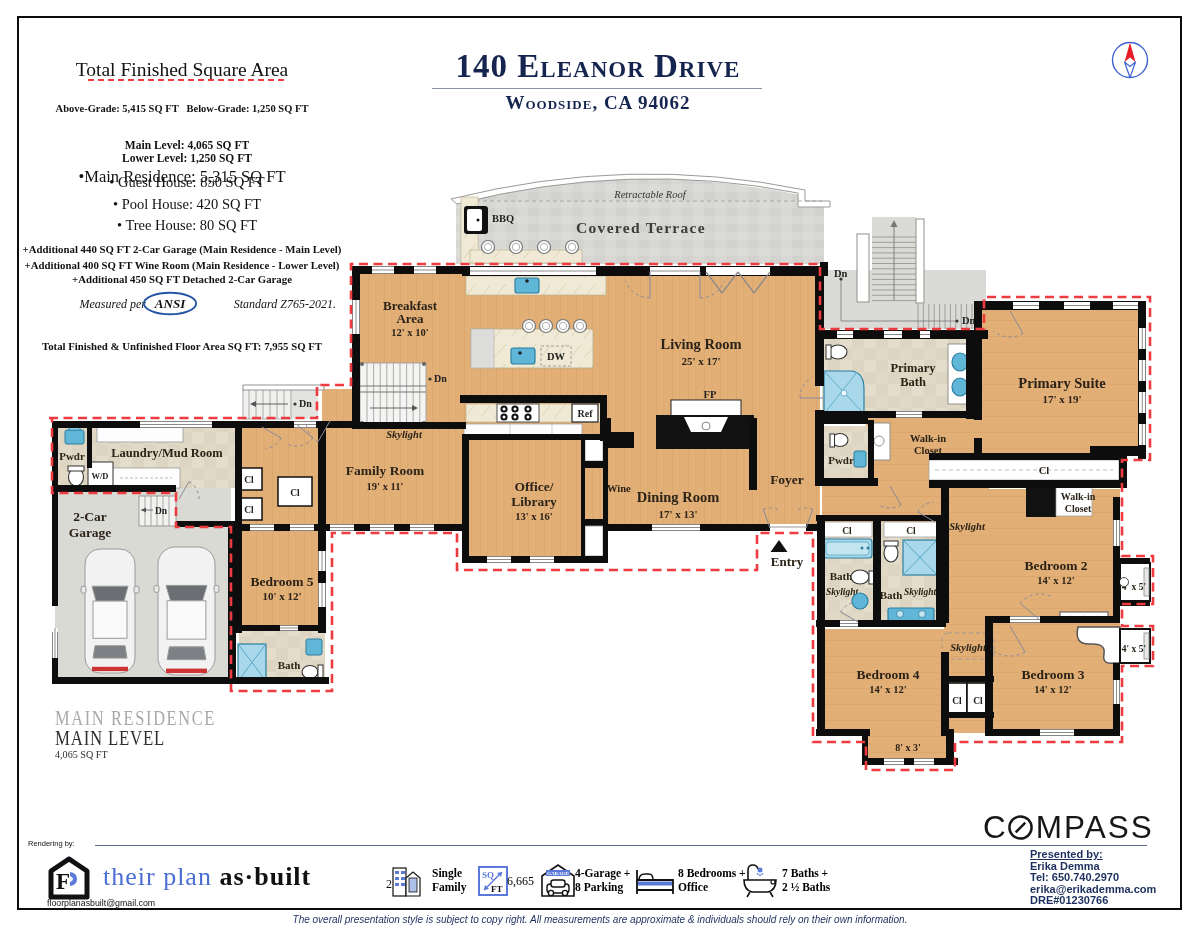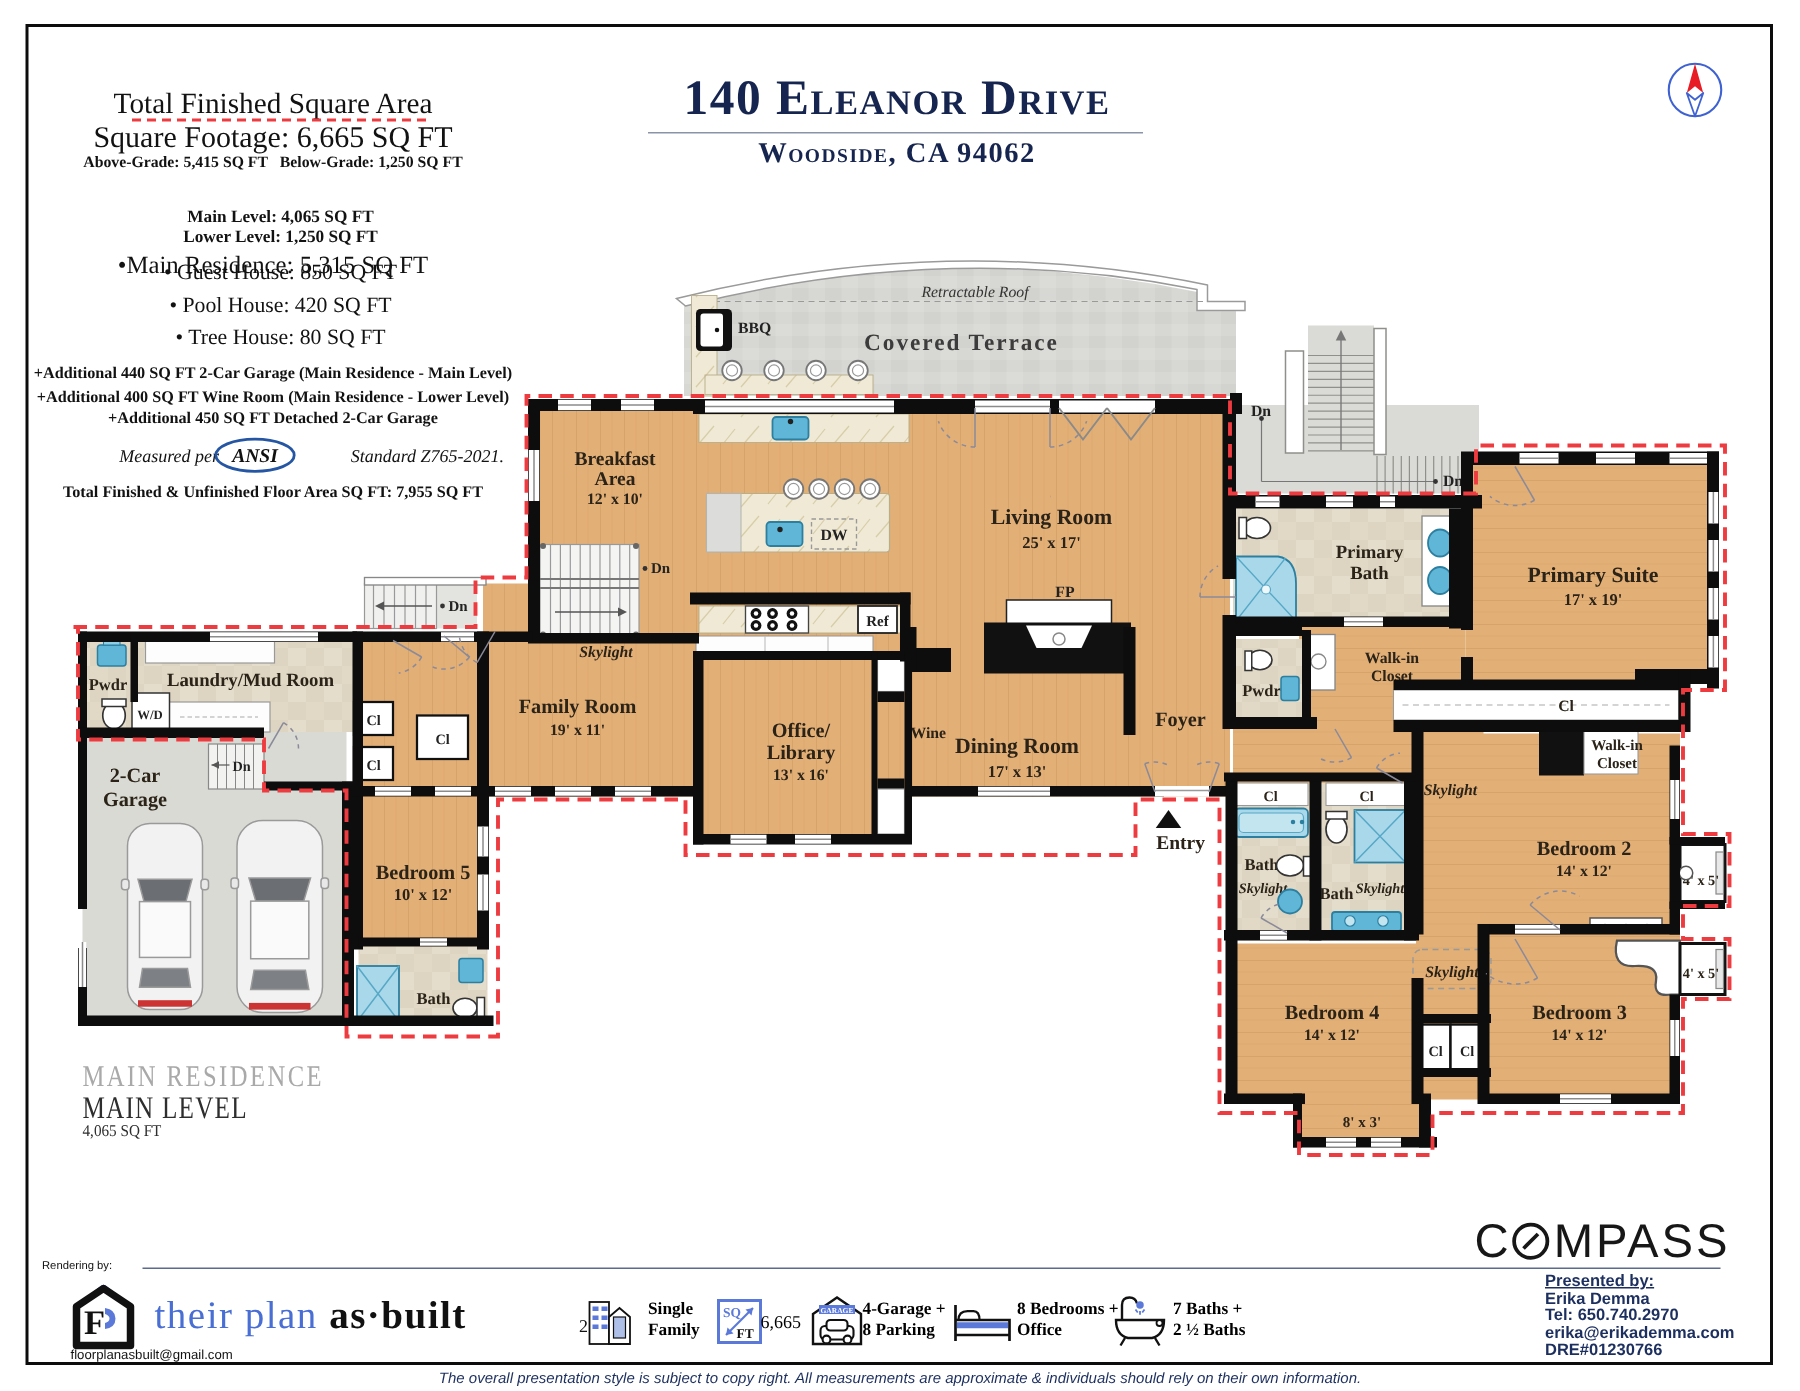--- a/index.html
+++ b/index.html
@@ -19,21 +19,20 @@
 <div class="hdr" style="left:408px;top:48px;width:380px;font-size:33px;font-variant:small-caps;font-weight:600;letter-spacing:1px;">140 Eleanor Drive</div>
 
 <div style="position:absolute;left:432px;top:88px;width:330px;height:1px;background:#8a93a8;"></div>
 
 <div class="hdr" style="left:448px;top:92px;width:300px;font-size:19px;font-variant:small-caps;font-weight:600;letter-spacing:1px;">Woodside, CA 94062</div>
 
 <div class="info" style="left:62px;top:59px;width:240px;font-size:19.5px;">Total Finished Square Area</div>
 
 <div style="position:absolute;left:88px;top:79px;width:196px;border-top:2.5px dashed #ee3b40;"></div>
 
-<div class="info" style="left:42px;top:81px;width:280px;font-size:20px;">Square Footage: 6,665 SQ FT</div>
 
 <div class="info" style="left:42px;top:103px;width:280px;font-size:10.5px;font-weight:bold;">Above-Grade: 5,415 SQ FT&nbsp;&nbsp;&nbsp;Below-Grade: 1,250 SQ FT</div>
 
 <div class="info" style="left:42px;top:119px;width:280px;font-size:16.5px;margin-top:48px;">•Main Residence: 5,315 SQ FT</div>
 
 <div class="info" style="left:62px;top:139px;width:250px;font-size:11.5px;font-weight:bold;">Main Level: 4,065 SQ FT</div>
 
 <div class="info" style="left:62px;top:152px;width:250px;font-size:11.5px;font-weight:bold;">Lower Level: 1,250 SQ FT</div>
 
 <div class="info" style="left:52px;top:174px;width:270px;font-size:14.5px;">• Guest House: 850 SQ FT</div>
@@ -49,21 +48,21 @@
 <div class="info" style="left:22px;top:273px;width:320px;font-size:10.8px;font-weight:bold;">+Additional 450 SQ FT Detached 2-Car Garage</div>
 
 <div class="info" style="left:36px;top:297px;width:110px;text-align:right;font-size:12px;font-style:italic;">Measured per</div>
 <div class="info" style="left:196px;top:297px;width:140px;text-align:right;font-size:12px;font-style:italic;">Standard Z765-2021.</div>
 
 <svg style="position:absolute;left:142px;top:291px;" width="56" height="25" viewBox="0 0 60 26">
 <ellipse cx="30" cy="13" rx="28" ry="11.5" fill="none" stroke="#2456a4" stroke-width="2"></ellipse>
 <text x="30" y="18" text-anchor="middle" font-size="14" font-weight="bold" font-style="italic" font-family="Liberation Sans, sans-serif" fill="#111">ANSI</text>
 </svg>
 
-<div class="info" style="left:22px;top:322px;width:320px;font-size:10.8px;font-weight:bold;">Total Finished &amp; Unfinished Floor Area SQ FT: 7,955 SQ FT</div>
+<div class="info" style="left:22px;top:340px;width:320px;font-size:10.8px;font-weight:bold;">Total Finished &amp; Unfinished Floor Area SQ FT: 7,955 SQ FT</div>
 
 <svg style="position:absolute;left:1108px;top:38px;" width="44" height="44" viewBox="0 0 44 44">
 <circle cx="22" cy="22" r="17.5" fill="none" stroke="#3f62d2" stroke-width="1.4"></circle>
 <path d="M22 4.5 L16.5 24 L22 19.5 L27.5 24 Z" fill="#e81c24"></path>
 <path d="M22 39.5 L16.5 24 L22 28.5 L27.5 24 Z" fill="#fff" stroke="#3f62d2" stroke-width="1.2" stroke-linejoin="round"></path>
 </svg>
 
 <div style="position:absolute;left:55px;top:707px;font-size:20px;color:#a9a9a9;letter-spacing:2px;transform:scaleX(0.82);transform-origin:left;">MAIN RESIDENCE</div>
 
 <div style="position:absolute;left:55px;top:726px;font-size:21px;transform:scaleX(0.8);transform-origin:left;color:#2e2e2e;letter-spacing:1px;">MAIN LEVEL</div>

